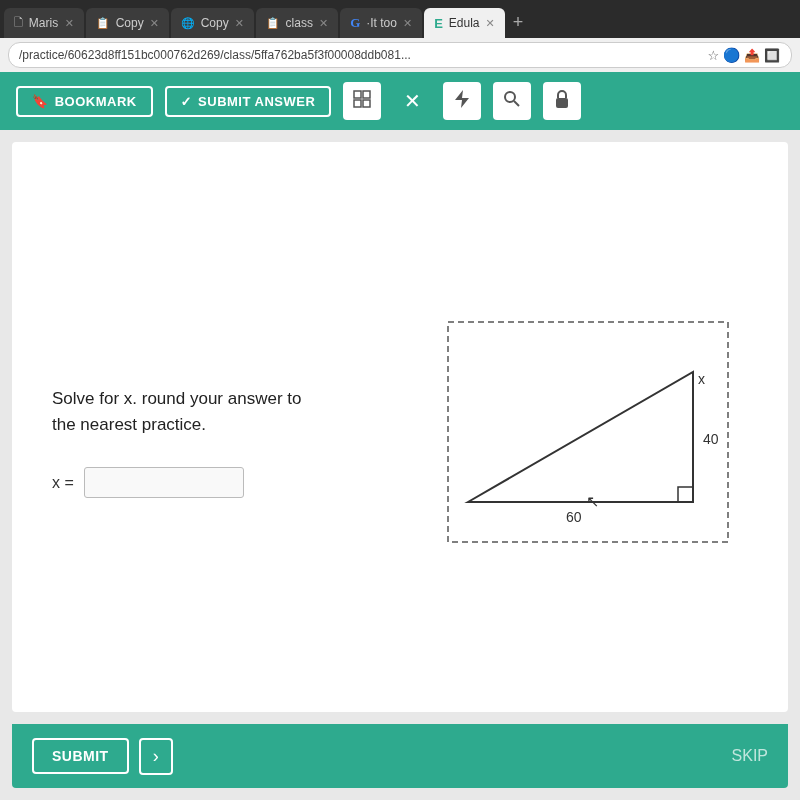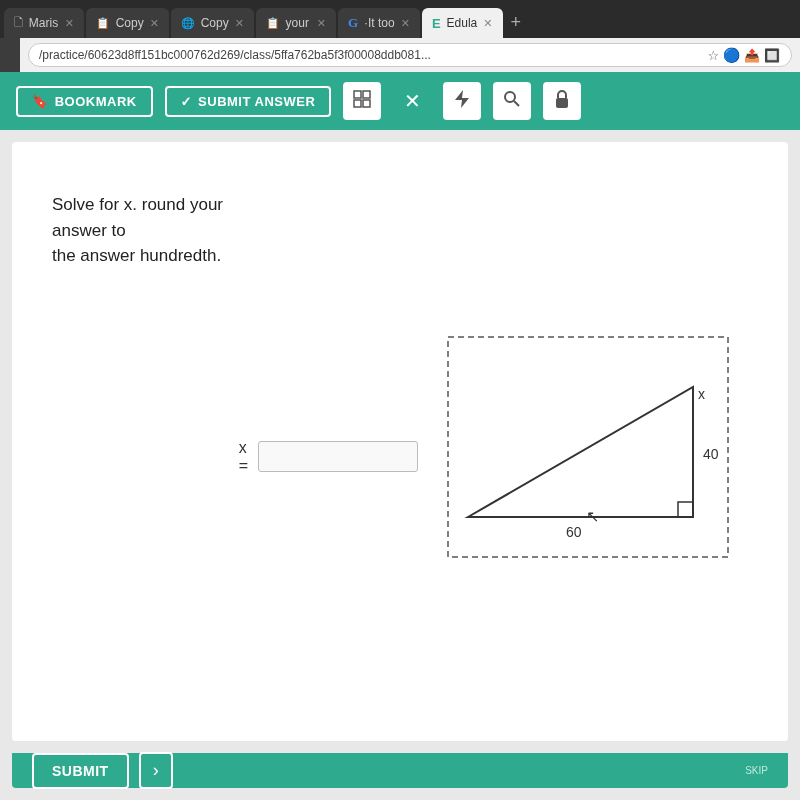--- a/index.html
+++ b/index.html
@@ -70,25 +70,23 @@
       font-size: 18px;
       padding: 0 6px;
       cursor: pointer;
       line-height: 1;
       align-self: center;
     }
 
     .address-bar-row {
       background: #f0f0f0;
       display: flex;
-      align-items: center;
       padding: 4px 8px;
       gap: 6px;
       height: 34px;
-      margin-left: 20px;
     }
 
     .address-bar {
       flex: 1;
       background: white;
       border: 1px solid #ccc;
       border-radius: 12px;
       padding: 3px 10px;
       font-size: 12px;
       color: #333;
@@ -191,21 +189,21 @@
       display: flex;
       flex-direction: row;
       padding: 30px 30px 20px 40px;
       position: relative;
       min-height: 400px;
     }
 
     .question-left {
       flex: 1;
       display: flex;
-      flex-direction: row;
+      flex-direction: column;
       justify-content: center;
       padding-top: 20px;
     }
 
     .question-text {
       font-size: 17px;
       color: #222;
       line-height: 1.5;
       margin-bottom: 30px;
     }
@@ -247,21 +245,21 @@
     }
 
     .diagram-svg {
       width: 100%;
       height: 100%;
     }
 
     
     .bottom-bar {
       background: #2eaa8e;
-      height: 35px;
+      height: 64px;
       display: flex;
       align-items: center;
       padding: 0 20px;
       gap: 10px;
       margin: 0 12px 12px 12px;
       border-radius: 0 0 4px 4px;
       justify-content: flex-start;
     }
 
     .btn-submit {
@@ -282,21 +280,21 @@
       border-radius: 4px;
       color: white;
       font-size: 18px;
       padding: 6px 12px;
       cursor: pointer;
     }
 
     .bottom-right-label {
       margin-left: auto;
       color: rgba(255,255,255,0.7);
-      font-size: 10px;
+      font-size: 16px;
     }
   </style>
 </head>
 <body>
 
 <div class="browser-outer">
 
   <div class="tab-bar">
     <div class="tab">
       <span class="tab-icon">🗋</span>
@@ -308,21 +306,21 @@
       <span>Copy</span>
       <span class="tab-close">✕</span>
     </div>
     <div class="tab">
       <span class="tab-icon">🌐</span>
       <span>Copy</span>
       <span class="tab-close">✕</span>
     </div>
     <div class="tab">
       <span class="tab-icon">📋</span>
-      <span>your</span>
+      <span>class</span>
       <span class="tab-close">✕</span>
     </div>
     <div class="tab">
       <span class="tab-icon" style="font-family:serif;font-weight:bold;color:#4285F4;font-size:13px;">G</span>
       <span>·It too</span>
       <span class="tab-close">✕</span>
     </div>
     <div class="tab active">
       <span class="tab-icon" style="font-weight:bold;color:#2eaa8e;font-size:13px;">E</span>
       <span>Edula</span>
@@ -389,21 +387,21 @@
             <path d="M4 9V6a4 4 0 018 0v3" fill="none" stroke="#555" stroke-width="2"></path>
           </svg>
         </span>
       </button>
     </div>
 
     <div class="question-area">
       <div class="question-left">
         <div class="question-text">
           <span>Solve for x. round your answer to</span><br>
-          <span>the answer hundredth.</span>
+          <span>the nearest practice.</span>
         </div>
         <div class="answer-row">
           <span class="answer-label">x =</span>
           <input class="answer-input" type="text" placeholder="" style="">
         </div>
       </div>
 
       <div class="question-right">
         <div class="diagram-container">
           <svg class="diagram-svg" viewBox="0 0 300 240">

